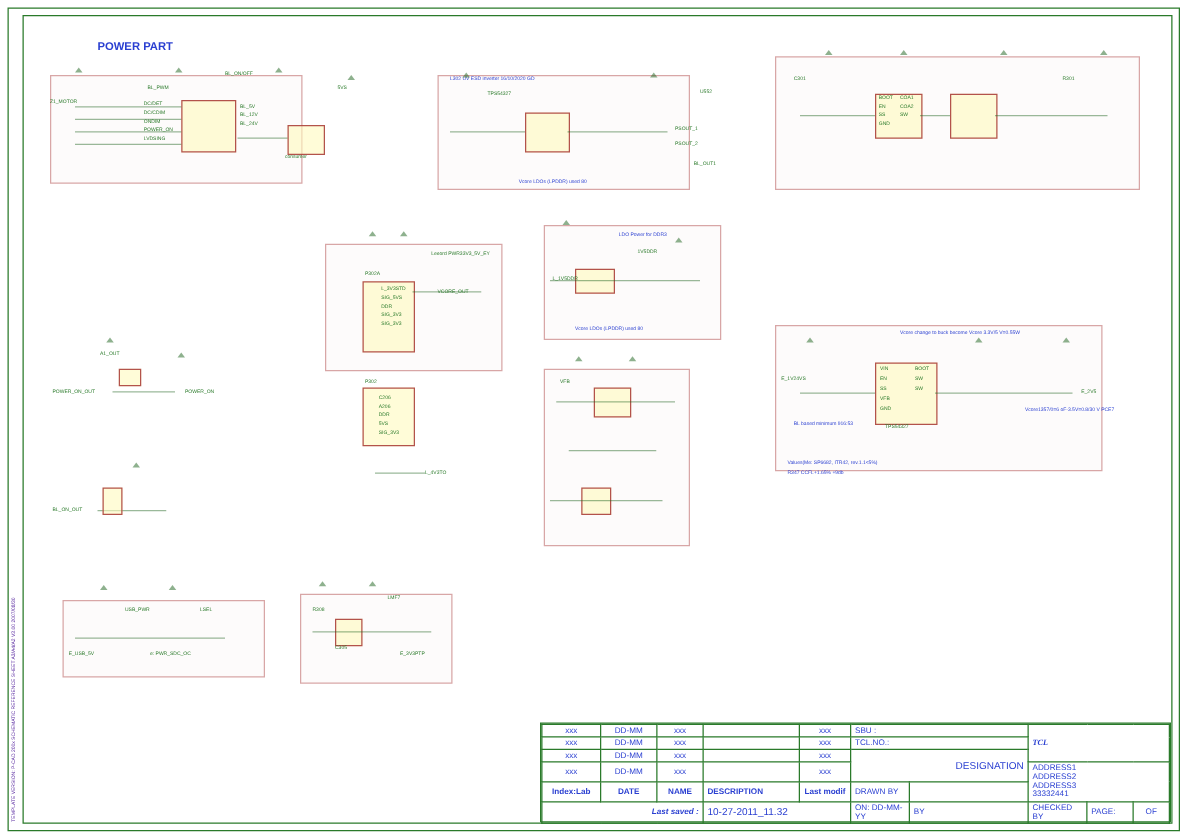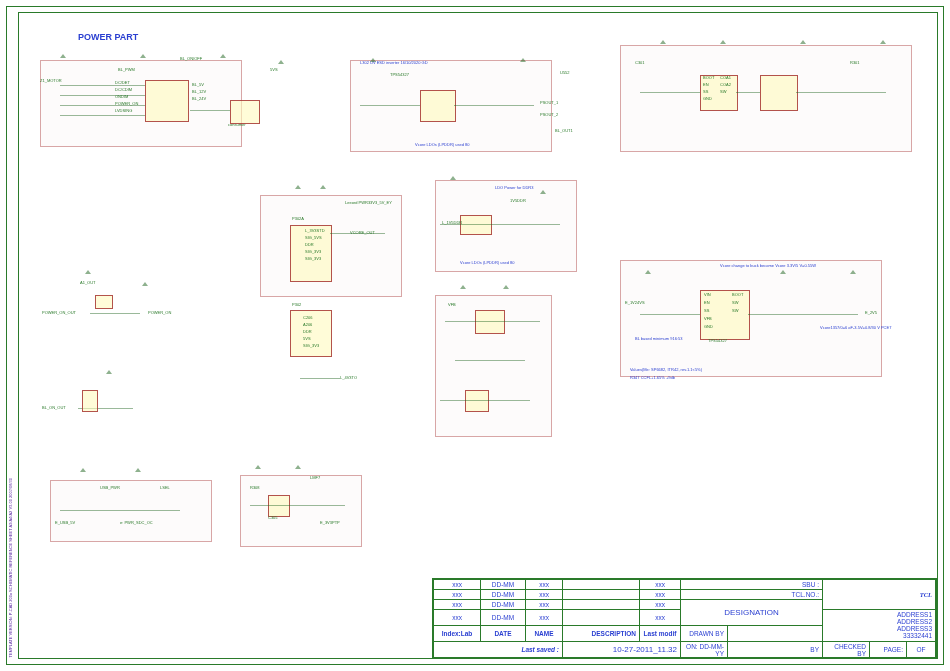--- a/index.html
+++ b/index.html
@@ -91,21 +91,21 @@
   }
   .title-block table {
     border-collapse: collapse;
     width: 100%;
     height: 100%;
   }
   .title-block td, .title-block th {
     border: 0.5px solid #2a7a2a;
     padding: 1px 3px;
     font-size: 6.5px;
-    text-align: right;
+    text-align: left;
     vertical-align: middle;
   }
   .tcl-logo {
     font-size: 20px;
     font-style: italic;
     font-weight: bold;
     color: #2a3fd1;
     text-align: center;
     font-family: "Times New Roman", serif;
   }
@@ -323,21 +323,21 @@
       <td></td>
       <td style="text-align:center">xxx</td>
       <td colspan="2">TCL.NO.:</td>
     </tr>
     <tr style="height:10px">
       <td style="text-align:center">xxx</td>
       <td style="text-align:center">DD-MM</td>
       <td style="text-align:center">xxx</td>
       <td></td>
       <td style="text-align:center">xxx</td>
-      <td rowspan="2" colspan="2" style="text-align:center;font-size:8px">DESIGNATION</td>
+      <td rowspan="2" colspan="2" style="text-align:right;font-size:8px">DESIGNATION</td>
     </tr>
     <tr style="height:10px">
       <td style="text-align:center">xxx</td>
       <td style="text-align:center">DD-MM</td>
       <td style="text-align:center">xxx</td>
       <td></td>
       <td style="text-align:center">xxx</td>
       <td rowspan="2" colspan="3" class="small-addr">
         <div>ADDRESS1</div>
         <div>ADDRESS2</div>

